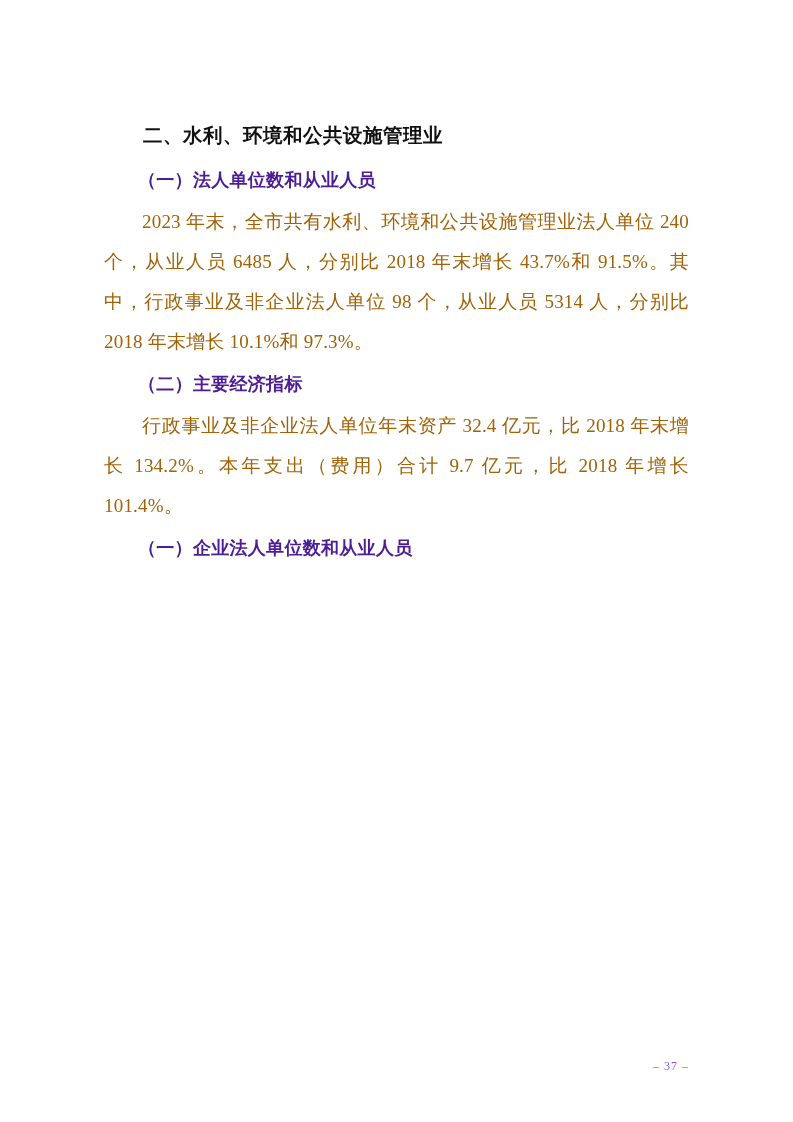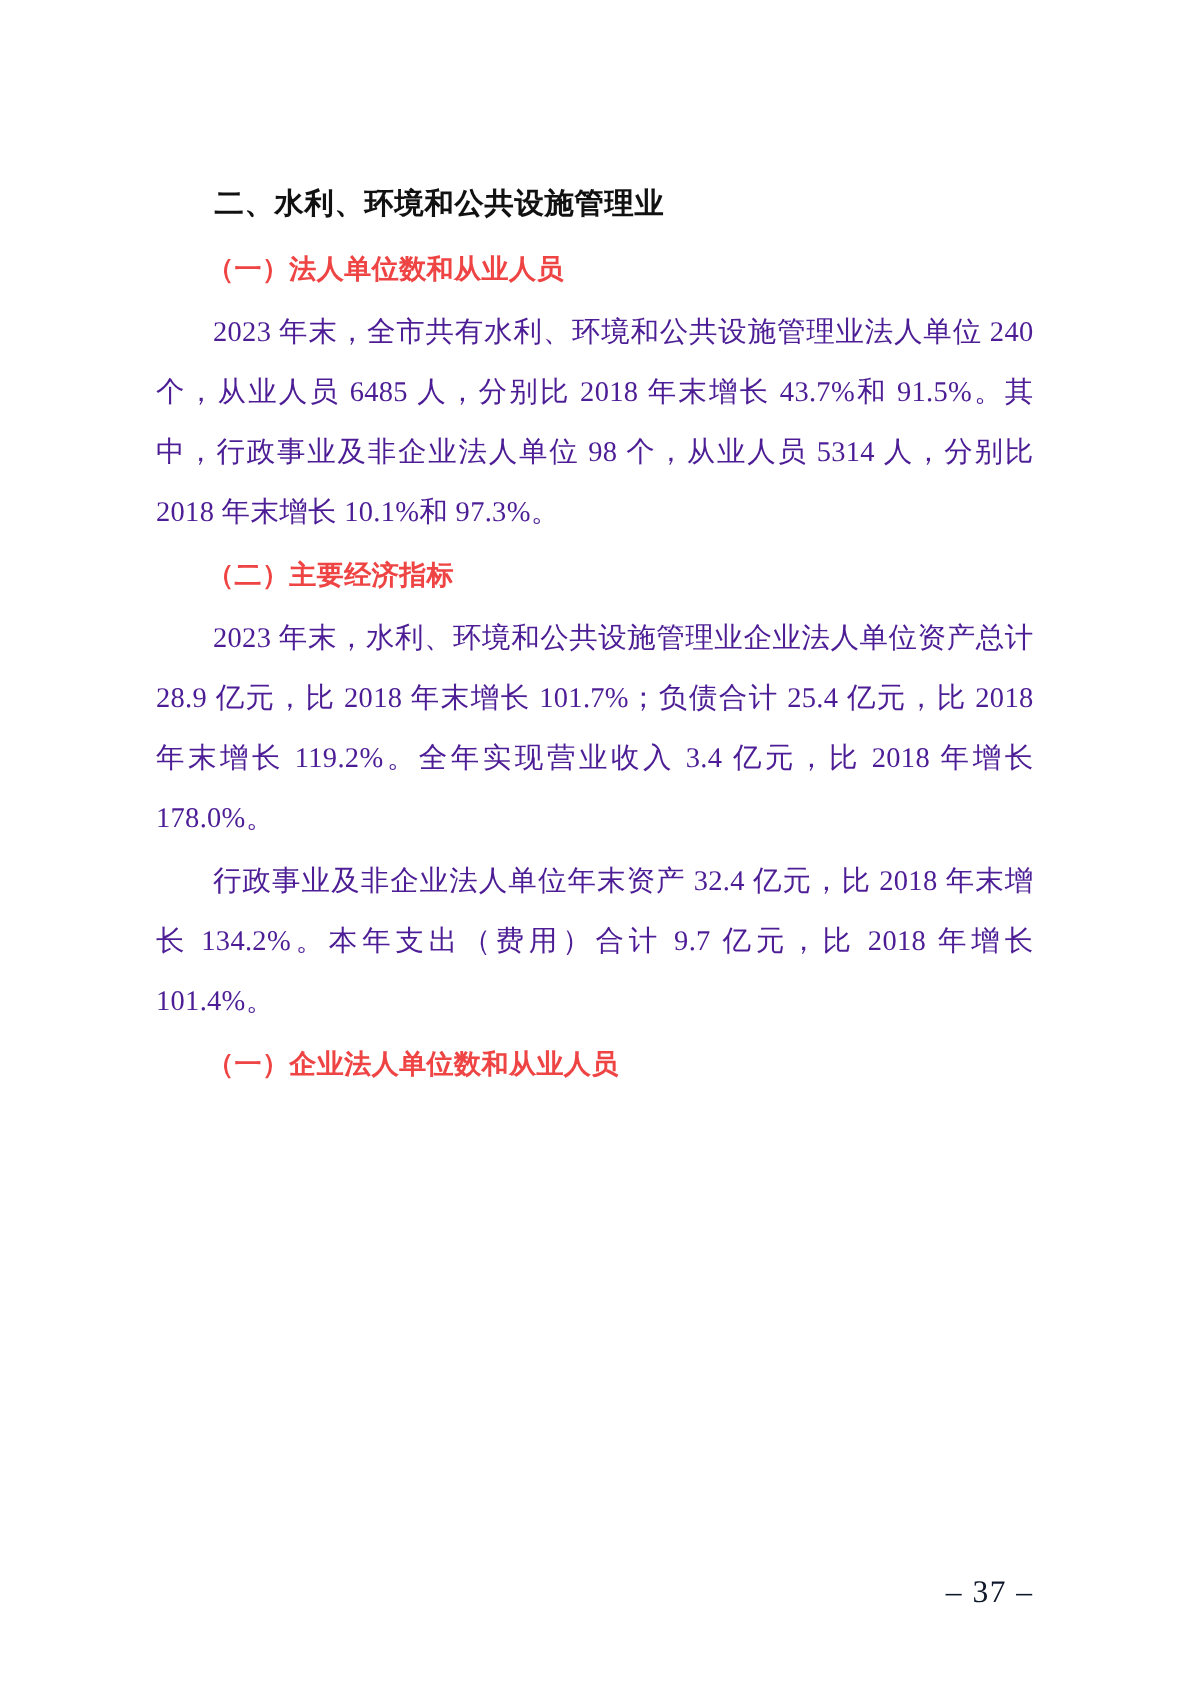--- a/index.html
+++ b/index.html
@@ -42,57 +42,56 @@
     margin-top: 0;
   }
   .subheading {
     font-family: "DejaVu Sans", "Liberation Sans", sans-serif;
     font-weight: bold;
     font-size: 18px;
     line-height: 40px;
     letter-spacing: 0.3px;
     margin: 0 0 2px 0;
     text-indent: 34px;
-    color: #ef4444;
+    color: #4c1d95;
   }
   .para {
     font-size: 19px;
     line-height: 40px;
     margin: 0 0 2px 0;
     text-indent: 38px;
     text-align: justify;
     text-justify: inter-ideograph;
     letter-spacing: 0.2px;
-    color: #4c1d95;
+    color: #a16207;
   }
   .footer {
     position: absolute;
     right: 104px;
     bottom: 60px;
-    font-size: 21px;
+    font-size: 12px;
     letter-spacing: 1px;
-    color: #0f172a;
+    color: #8b5cf6;
     font-family: "Liberation Serif", "DejaVu Serif", serif;
   }
 </style>
 </head>
 <body>
 
 <div class="page">
   <div class="doc-body">
 
     <h2 class="heading heading-first">二、水利、环境和公共设施管理业</h2>
 
     <h3 class="subheading">（一）法人单位数和从业人员</h3>
 
     <p class="para">2023 年末，全市共有水利、环境和公共设施管理业法人单位 240 个，从业人员 6485 人，分别比 2018 年末增长 43.7%和 91.5%。其中，行政事业及非企业法人单位 98 个，从业人员 5314 人，分别比 2018 年末增长 10.1%和 97.3%。</p>
 
     <h3 class="subheading">（二）主要经济指标</h3>
 
-    <p class="para">2023 年末，水利、环境和公共设施管理业企业法人单位资产总计 28.9 亿元，比 2018 年末增长 101.7%；负债合计 25.4 亿元，比 2018 年末增长 119.2%。全年实现营业收入 3.4 亿元，比 2018 年增长 178.0%。</p>
 
     <p class="para">行政事业及非企业法人单位年末资产 32.4 亿元，比 2018 年末增长 134.2%。本年支出（费用）合计 9.7 亿元，比 2018 年增长 101.4%。</p>
 
 
     <h3 class="subheading">（一）企业法人单位数和从业人员</h3>
 
 
   </div>
 
   <div class="footer">– 37 –</div>

